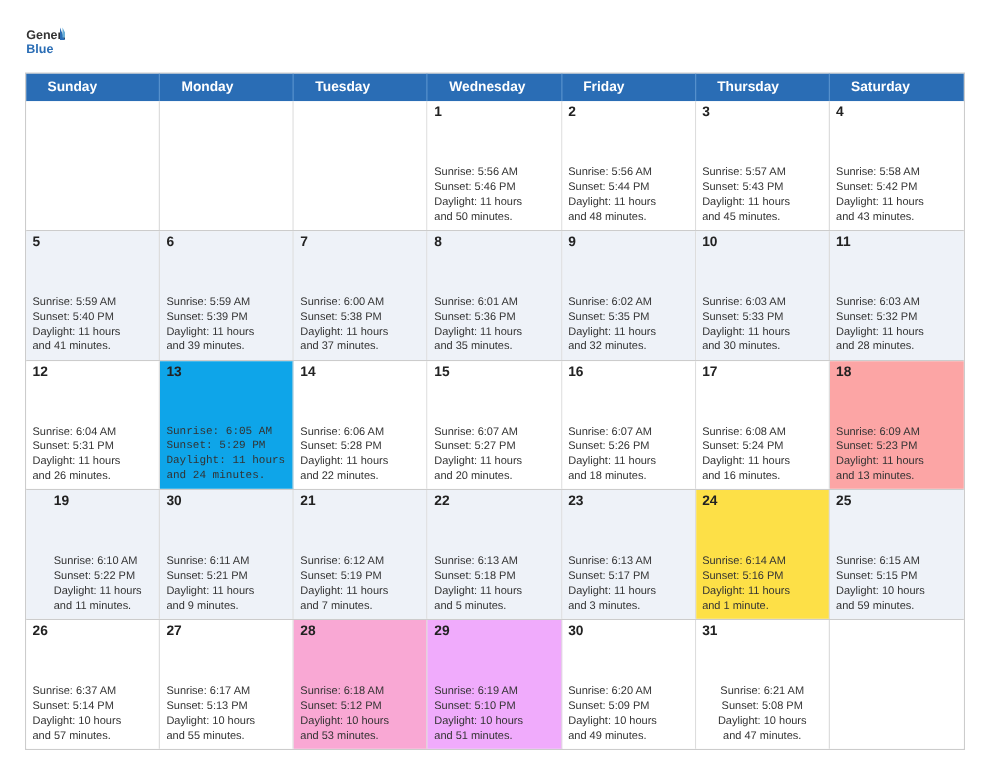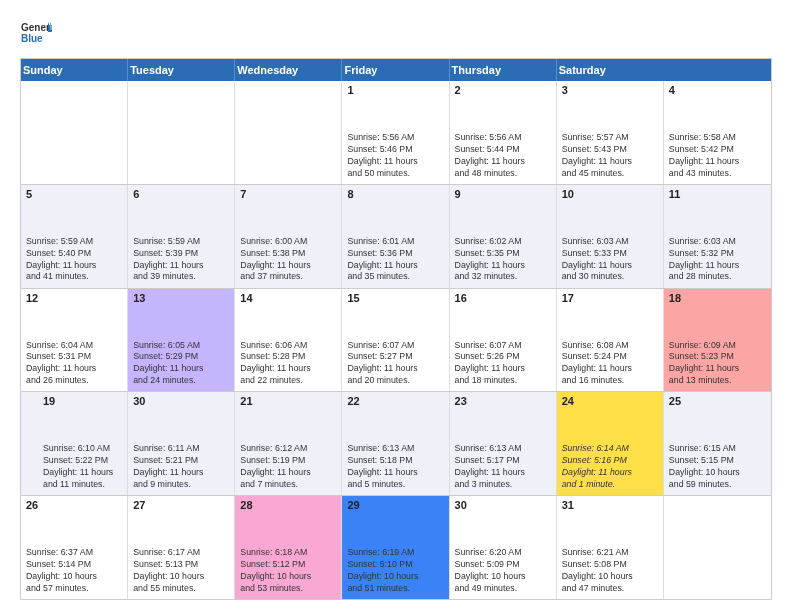--- a/index.html
+++ b/index.html
@@ -50,21 +50,21 @@
     }
     .cal-header-row {
       display: grid;
       grid-template-columns: repeat(7, 1fr);
       background: #2a6db5;
     }
     .cal-header-cell {
       color: #fff;
       font-size: 11px;
       font-weight: bold;
-      padding: 5px 2px;
+      padding: 5px 17px;
       text-align: left;
       border-right: 1px solid #5590cc;
     }
     .cal-header-cell:last-child { border-right: none; }
     .cal-body {
       flex: 1;
       display: flex;
       flex-direction: column;
     }
     .cal-week {
@@ -119,20 +119,21 @@
 </div>
     <div class="title-block">
       <div class="cal-title"></div>
       <div class="cal-subtitle"></div>
     </div>
   </div>
 
   <div class="calendar">
     <div class="cal-header-row">
     <div class="cal-header-cell">Sunday</div>
+        <div class="cal-header-cell">Monday</div>
         <div class="cal-header-cell">Tuesday</div>
         <div class="cal-header-cell">Wednesday</div>
         <div class="cal-header-cell">Friday</div>
         <div class="cal-header-cell">Thursday</div>
         <div class="cal-header-cell">Saturday</div>
       </div>
     <div class="cal-body">
     <div class="cal-week">
           <div class="cal-cell empty" style="background: rgb(255, 255, 255);"></div>
           <div class="cal-cell empty" style="background: rgb(255, 255, 255);"></div>
@@ -218,23 +219,23 @@
           </div>
         </div>
         <div class="cal-week">
           <div class="cal-cell" style="background: rgb(255, 255, 255);">
             <span class="cell-date">12</span>
             <div class="cell-info" style="white-space: pre-line;">Sunrise: 6:04 AM
 Sunset: 5:31 PM
 Daylight: 11 hours
 and 26 minutes.</div>
           </div>
-          <div class="cal-cell" style="background: #c4b5fd;">
+          <div class="cal-cell" style="background: #0ea5e9;">
             <span class="cell-date">13</span>
-            <div class="cell-info" style="white-space: pre-line;">Sunrise: 6:05 AM
+            <div class="cell-info" style="white-space: pre-line; font-family: Liberation Mono, monospace;">Sunrise: 6:05 AM
 Sunset: 5:29 PM
 Daylight: 11 hours
 and 24 minutes.</div>
           </div>
           <div class="cal-cell" style="background: rgb(255, 255, 255);">
             <span class="cell-date">14</span>
             <div class="cell-info" style="white-space: pre-line;">Sunrise: 6:06 AM
 Sunset: 5:28 PM
 Daylight: 11 hours
 and 22 minutes.</div>
@@ -299,21 +300,21 @@
           </div>
           <div class="cal-cell" style="background: rgb(238, 242, 248);">
             <span class="cell-date">23</span>
             <div class="cell-info" style="white-space: pre-line;">Sunrise: 6:13 AM
 Sunset: 5:17 PM
 Daylight: 11 hours
 and 3 minutes.</div>
           </div>
           <div class="cal-cell" style="background: #fde047;">
             <span class="cell-date">24</span>
-            <div class="cell-info" style="white-space: pre-line; font-style: italic;">Sunrise: 6:14 AM
+            <div class="cell-info" style="white-space: pre-line;">Sunrise: 6:14 AM
 Sunset: 5:16 PM
 Daylight: 11 hours
 and 1 minute.</div>
           </div>
           <div class="cal-cell" style="background: rgb(238, 242, 248);">
             <span class="cell-date">25</span>
             <div class="cell-info" style="white-space: pre-line;">Sunrise: 6:15 AM
 Sunset: 5:15 PM
 Daylight: 10 hours
 and 59 minutes.</div>
@@ -334,37 +335,37 @@
 Daylight: 10 hours
 and 55 minutes.</div>
           </div>
           <div class="cal-cell" style="background: #f9a8d4;">
             <span class="cell-date">28</span>
             <div class="cell-info" style="white-space: pre-line;">Sunrise: 6:18 AM
 Sunset: 5:12 PM
 Daylight: 10 hours
 and 53 minutes.</div>
           </div>
-          <div class="cal-cell" style="background: #3b82f6;">
+          <div class="cal-cell" style="background: #f0abfc;">
             <span class="cell-date">29</span>
             <div class="cell-info" style="white-space: pre-line;">Sunrise: 6:19 AM
 Sunset: 5:10 PM
 Daylight: 10 hours
 and 51 minutes.</div>
           </div>
           <div class="cal-cell" style="background: rgb(255, 255, 255);">
             <span class="cell-date">30</span>
             <div class="cell-info" style="white-space: pre-line;">Sunrise: 6:20 AM
 Sunset: 5:09 PM
 Daylight: 10 hours
 and 49 minutes.</div>
           </div>
           <div class="cal-cell" style="background: rgb(255, 255, 255);">
             <span class="cell-date">31</span>
-            <div class="cell-info" style="white-space: pre-line;">Sunrise: 6:21 AM
+            <div class="cell-info" style="white-space: pre-line; text-align: center;">Sunrise: 6:21 AM
 Sunset: 5:08 PM
 Daylight: 10 hours
 and 47 minutes.</div>
           </div>
           <div class="cal-cell empty" style="background: rgb(255, 255, 255);"></div>
         </div>
       </div>
   </div>
 </div>
 

